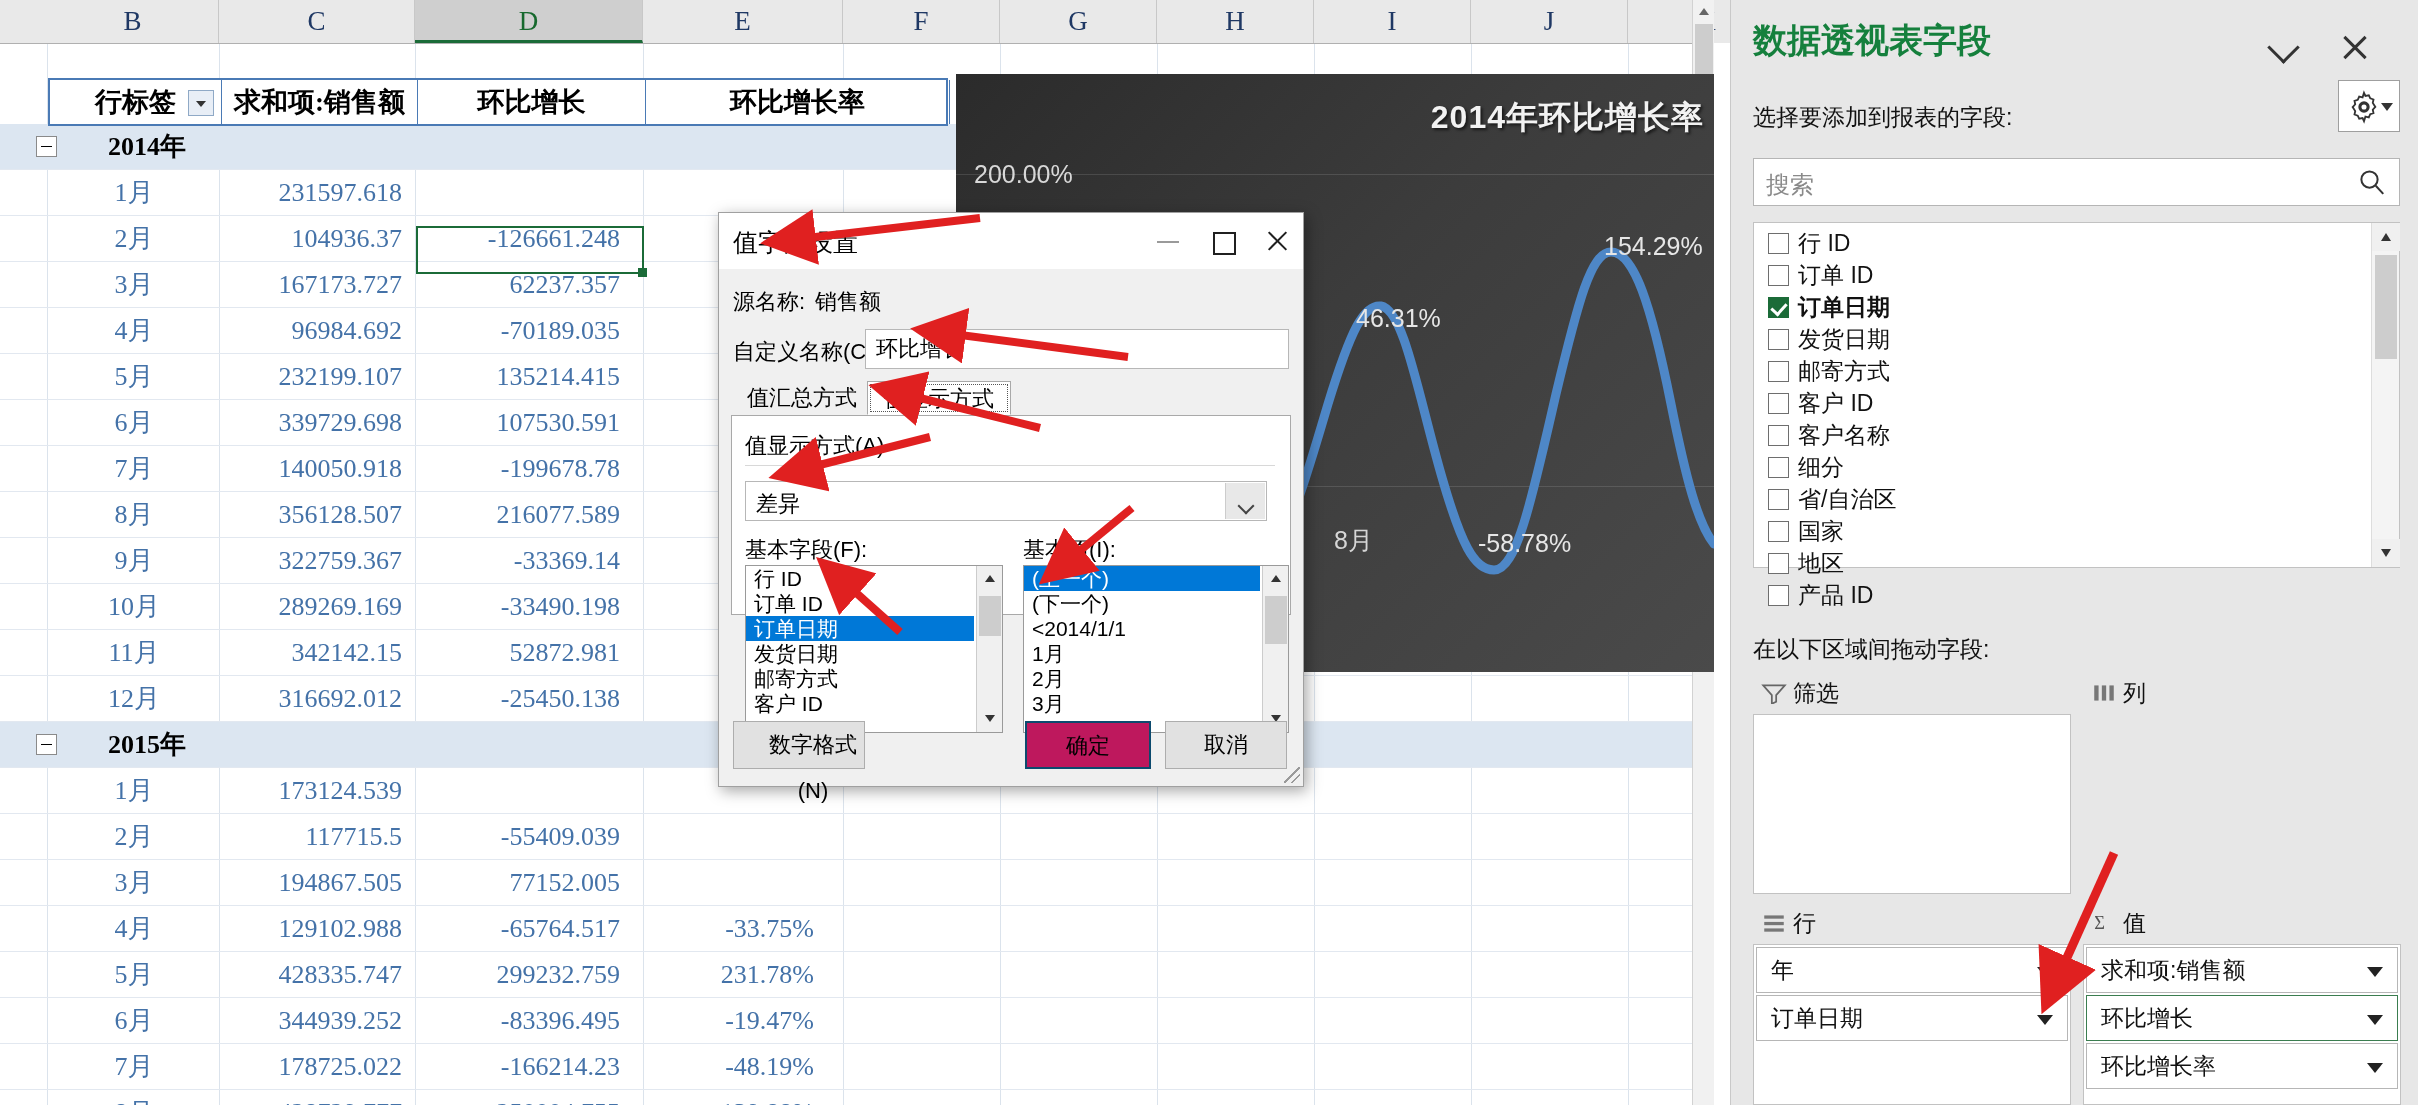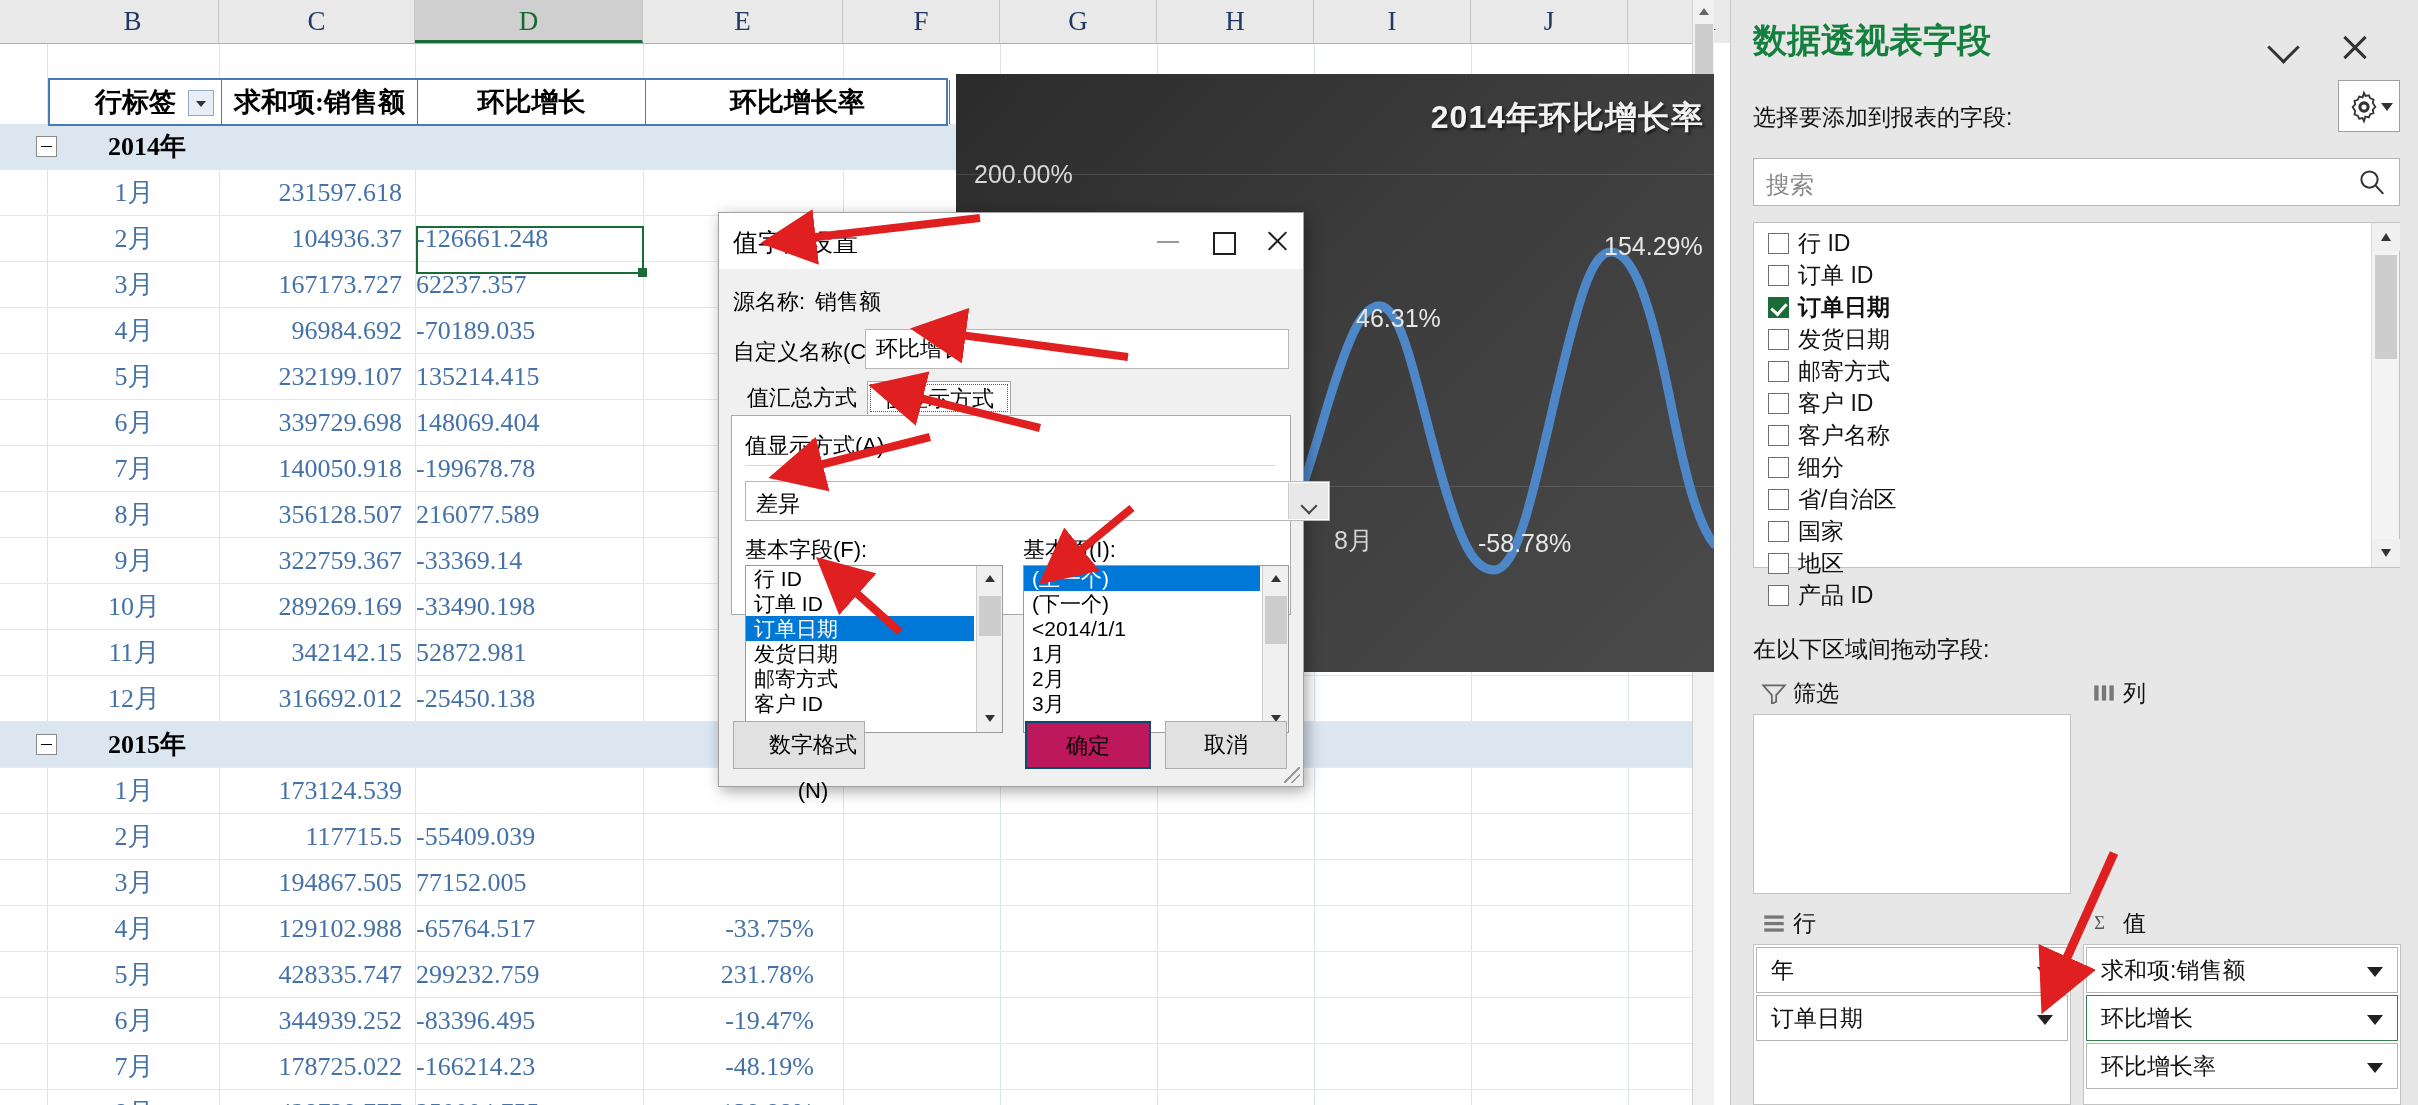--- a/index.html
+++ b/index.html
@@ -22,21 +22,21 @@
 
   .rowgrid { position:absolute; left:0; top:44px; width:100%; }
   .srow { position:absolute; left:0; width:100%; height:46px; border-bottom:1px solid #e2e8f0; }
   .srow.band { background:#dce6f1; }
 
   .cell { position:absolute; top:0; height:45px; line-height:45px;
           font-family:"Liberation Serif","DejaVu Serif",serif; font-size:26px; color:#4472a8;
           white-space:nowrap; overflow:hidden; }
   .cell.b { left:48px; width:172px; }
   .cell.c { left:220px; width:196px; text-align:right; padding-right:14px; }
-  .cell.d { left:416px; width:228px; padding-right:24px; }
+  .cell.d { left:416px; width:228px; text-align:right; padding-right:24px; }
   .cell.e { left:644px; width:200px; text-align:right; padding-right:30px; }
   .cell.rowlabel { text-align:center; color:#4472a8; }
   .cell.yearlabel { text-align:left; padding-left:60px; color:#000;
                     font-weight:bold; font-size:26px; }
   .expandbox { position:absolute; left:36px; top:12px; width:21px; height:21px;
                border:1px solid #8a8a8a; background:#fff; }
   .expandbox:before { content:""; position:absolute; left:4px; top:9px; width:11px; height:1px; background:#000; }
 
   
   .vline { position:absolute; top:44px; bottom:0; width:1px; background:#dbe3ec; }
@@ -257,21 +257,21 @@
       </div>
       <div class="srow" style="top: 310px;">
         <div class="cell b rowlabel">5月</div>
         <div class="cell c">232199.107</div>
         <div class="cell d">135214.415</div>
         <div class="cell e"></div>
       </div>
       <div class="srow" style="top: 356px;">
         <div class="cell b rowlabel">6月</div>
         <div class="cell c">339729.698</div>
-        <div class="cell d">148069.404</div>
+        <div class="cell d">107530.591</div>
         <div class="cell e"></div>
       </div>
       <div class="srow" style="top: 402px;">
         <div class="cell b rowlabel">7月</div>
         <div class="cell c">140050.918</div>
         <div class="cell d">-199678.78</div>
         <div class="cell e"></div>
       </div>
       <div class="srow" style="top: 448px;">
         <div class="cell b rowlabel">8月</div>
@@ -425,21 +425,21 @@
   <div class="tabbar">
     <div class="tab" style="left:0">值汇总方式</div>
     <div class="tab active" style="left:136px">值显示方式</div>
   </div>
 
   <div class="tabpanel"></div>
 
   <div class="dlg-lab" style="left:26px; top:218px; text-decoration:none">值显示方式(A)</div>
   <div style="position:absolute;left:26px;top:252px;right:28px;height:1px;background:#d8d8d8"></div>
 
-  <div class="combo" style="left:26px; top:268px; width:585px; height:40px;">
+  <div class="combo" style="left:26px; top:268px; width:522px; height:40px;">
     <div class="txt">差异</div>
     <div class="arw"></div>
   </div>
 
   <div class="dlg-lab" style="left:26px; top:322px">基本字段(F):</div>
   <div class="dlg-lab" style="left:304px; top:322px">基本项(I):</div>
 
   <div class="listbox" style="left:26px; top:352px; width:258px; height:168px;">
     <div id="base-fields">
         <div class="litem" style="width: 228px;">行 ID</div>

